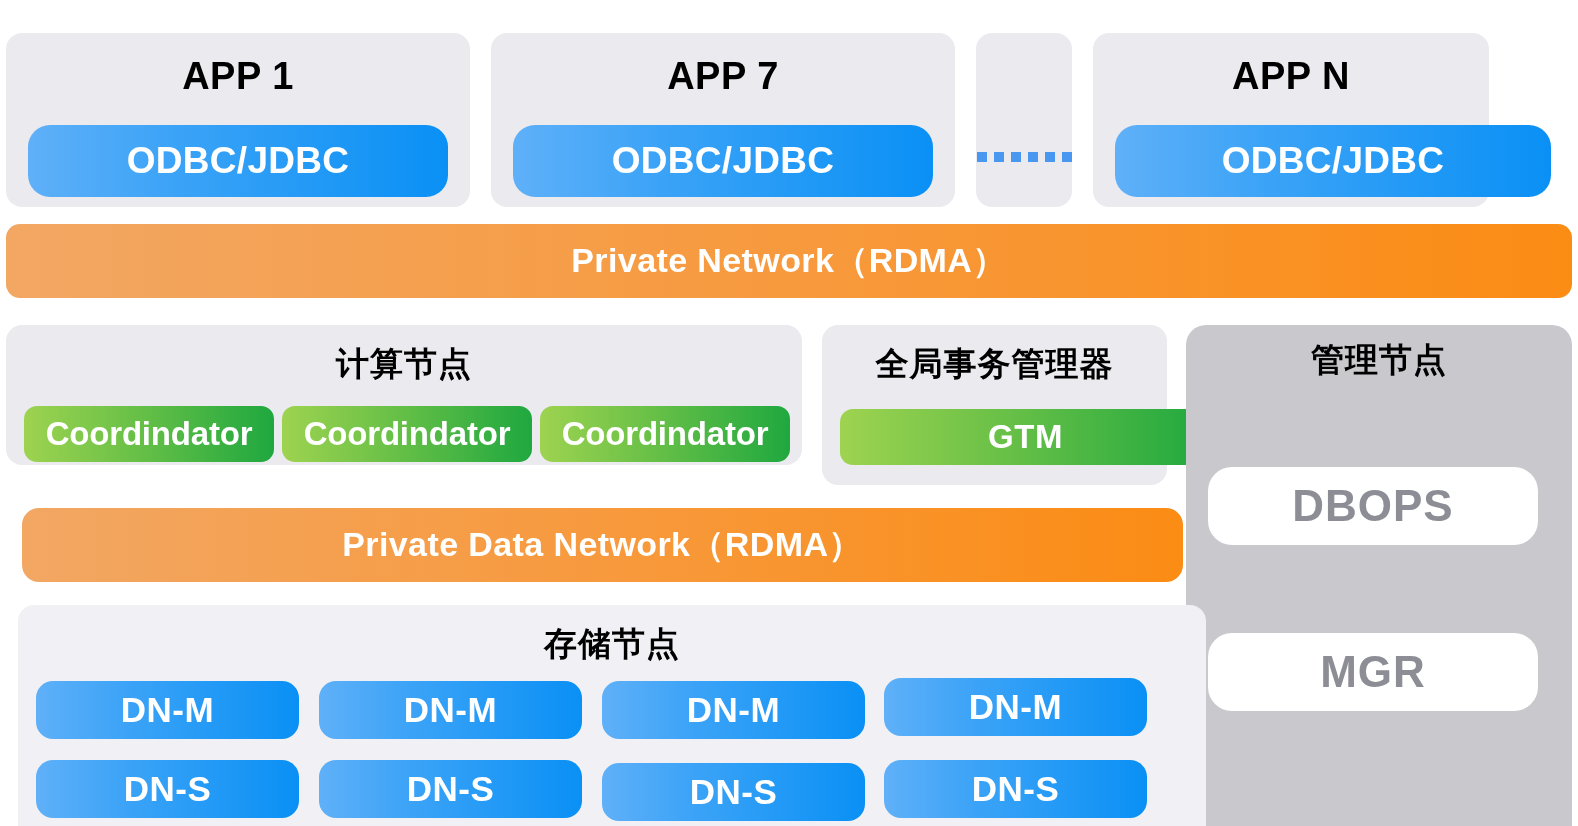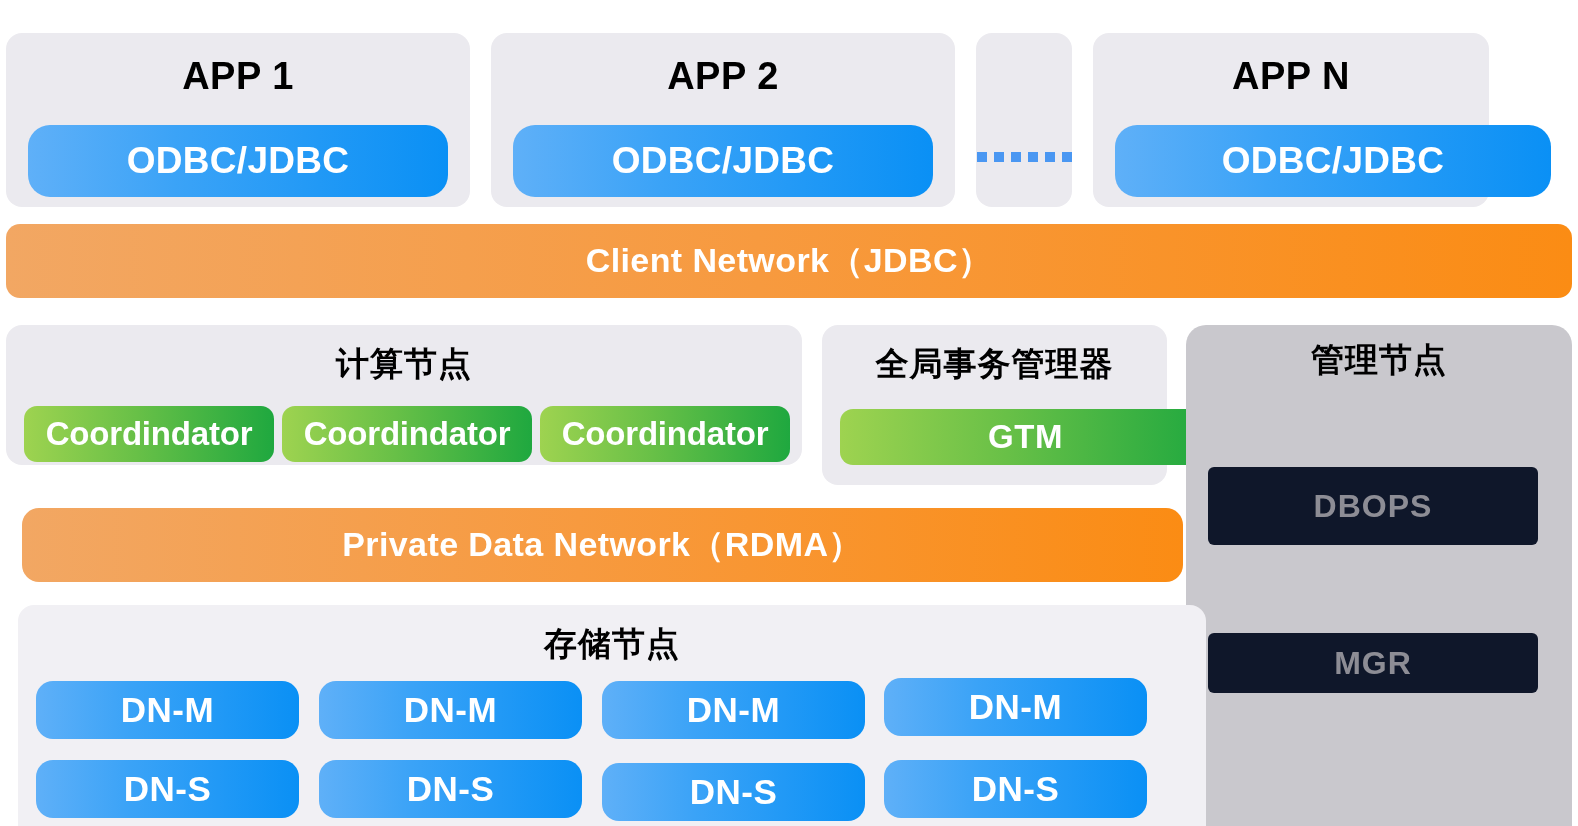--- a/index.html
+++ b/index.html
@@ -110,25 +110,25 @@
     font-size: 34px;
     letter-spacing: 0.4px;
   }
 
   
   .mgmt-box {
     position: absolute;
     display: flex;
     align-items: center;
     justify-content: center;
-    background: #0f172a;
-    border-radius: 6px;
+    background: #ffffff;
+    border-radius: 24px;
     color: #8d8d95;
     font-weight: bold;
-    font-size: 32px;
+    font-size: 44px;
     letter-spacing: 1px;
     box-sizing: border-box;
     white-space: nowrap;
   }
 
   
   .ellipsis-wrap {
     position: absolute;
     display: flex;
     align-items: center;
@@ -146,60 +146,60 @@
 <body>
 
 <div id="canvas">
 
   <div class="panel" style="left:6px; top:6px; width:464px; height:174px;">
     <div class="panel-title title-app" style="top:22px;">APP 1</div>
     <div class="chip blue odbc" style="left:22px; top:92px; width:420px; height:72px;">ODBC/JDBC</div>
   </div>
 
   <div class="panel" style="left:491px; top:6px; width:464px; height:174px;">
-    <div class="panel-title title-app" style="top:22px;">APP 2</div>
+    <div class="panel-title title-app" style="top:22px;">APP 7</div>
     <div class="chip blue odbc" style="left:22px; top:92px; width:420px; height:72px;">ODBC/JDBC</div>
   </div>
 
   <div class="panel" style="left:976px; top:6px; width:96px; height:174px;">
     <div class="ellipsis-wrap" style="left:0; right:0; top:118px; height:12px;">
       <span class="dot"></span>
       <span class="dot"></span>
       <span class="dot"></span>
       <span class="dot"></span>
       <span class="dot"></span>
       <span class="dot"></span>
     </div>
   </div>
 
   <div class="panel" style="left:1093px; top:6px; width:396px; height:174px;">
     <div class="panel-title title-app" style="top:22px;">APP N</div>
     <div class="chip blue odbc" style="left:22px; top:92px; width:436px; height:72px;">ODBC/JDBC</div>
   </div>
 
   <div class="netbar" style="left:6px; top:197px; width:1566px; height:74px;">
-    <span class="netbar-label">Client Network（JDBC）</span>
+    <span class="netbar-label">Private Network（RDMA）</span>
   </div>
 
   <div class="panel" style="left:6px; top:298px; width:796px; height:140px;">
     <div class="panel-title title-cn" style="top:17px;">计算节点</div>
     <div class="chip green coord" style="left:18px; top:81px; width:250px; height:56px;">Coordindator</div>
     <div class="chip green coord" style="left:276px; top:81px; width:250px; height:56px;">Coordindator</div>
     <div class="chip green coord" style="left:534px; top:81px; width:250px; height:56px;">Coordindator</div>
   </div>
 
   <div class="panel" style="left:822px; top:298px; width:345px; height:160px;">
     <div class="panel-title title-cn" style="top:17px;">全局事务管理器</div>
     <div class="chip green gtm" style="left:18px; top:84px; width:371px; height:56px;">GTM</div>
   </div>
 
   <div class="panel grey-dark" style="left:1186px; top:298px; width:386px; height:522px;">
     <div class="panel-title title-cn" style="top:13px;">管理节点</div>
     <div class="mgmt-box" style="left:22px; top:142px; width:330px; height:78px;">DBOPS</div>
-    <div class="mgmt-box" style="left:22px; top:308px; width:330px; height:60px;">MGR</div>
+    <div class="mgmt-box" style="left:22px; top:308px; width:330px; height:78px;">MGR</div>
   </div>
 
   <div class="netbar" style="left:22px; top:481px; width:1161px; height:74px;border-radius:17px;">
     <span class="netbar-label">Private Data Network（RDMA）</span>
   </div>
 
   <div class="panel storage" style="left:18px; top:578px; width:1188px; height:242px;">
     <div class="panel-title title-cn" style="top:17px;">存储节点</div>
 
     <div class="chip blue dn" style="left:18px; top:76px; width:263px; height:58px;">DN-M</div>

